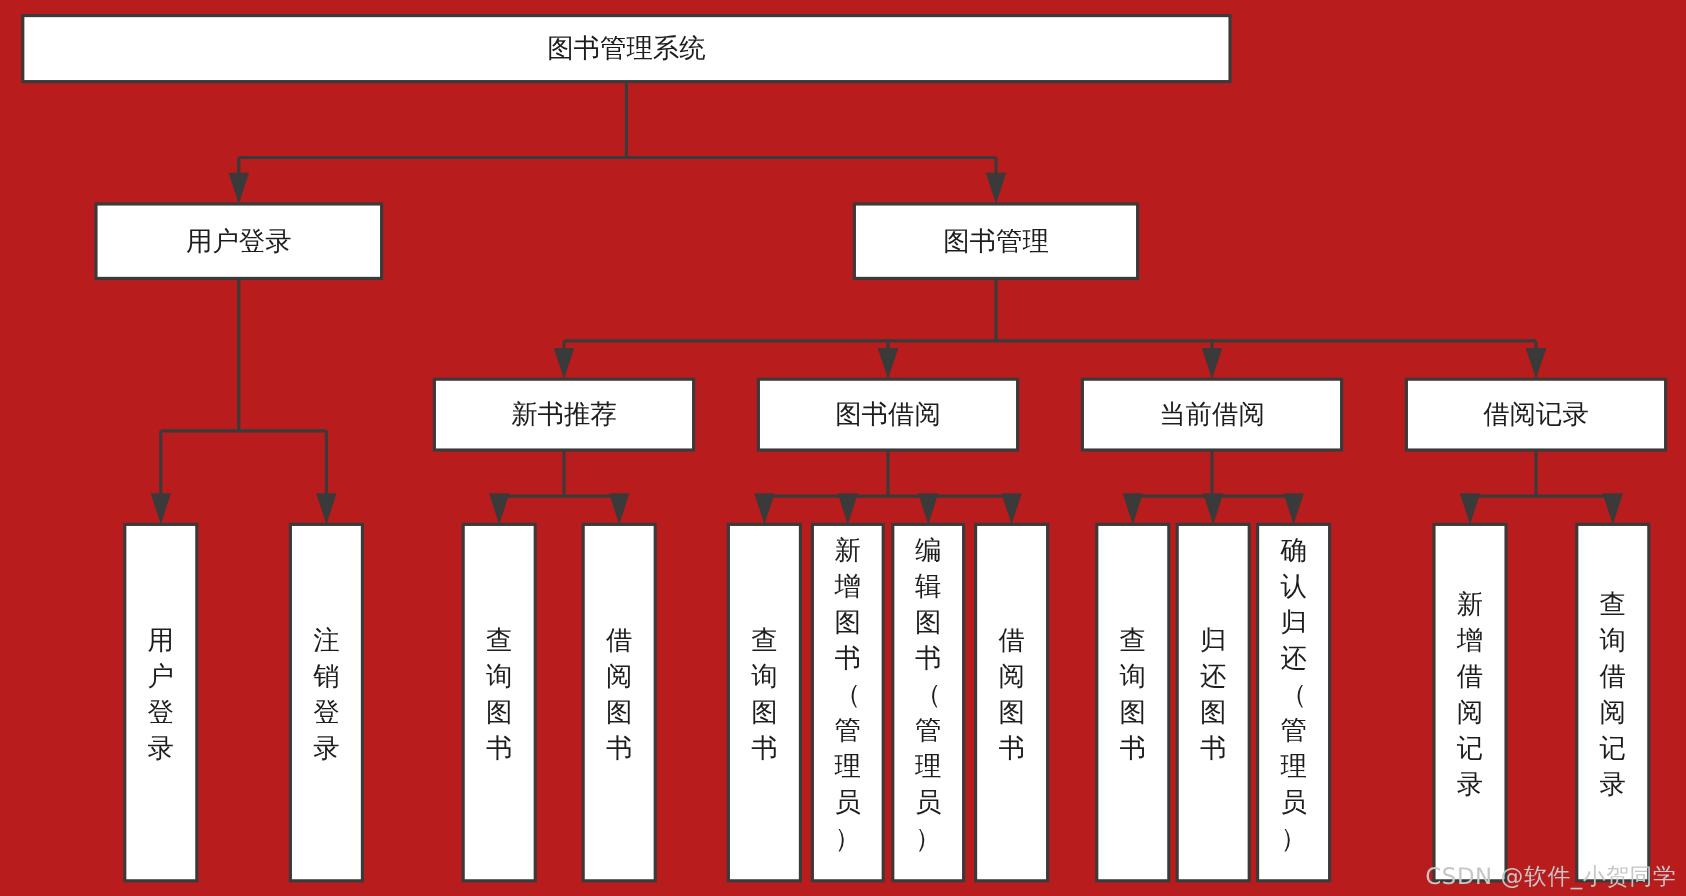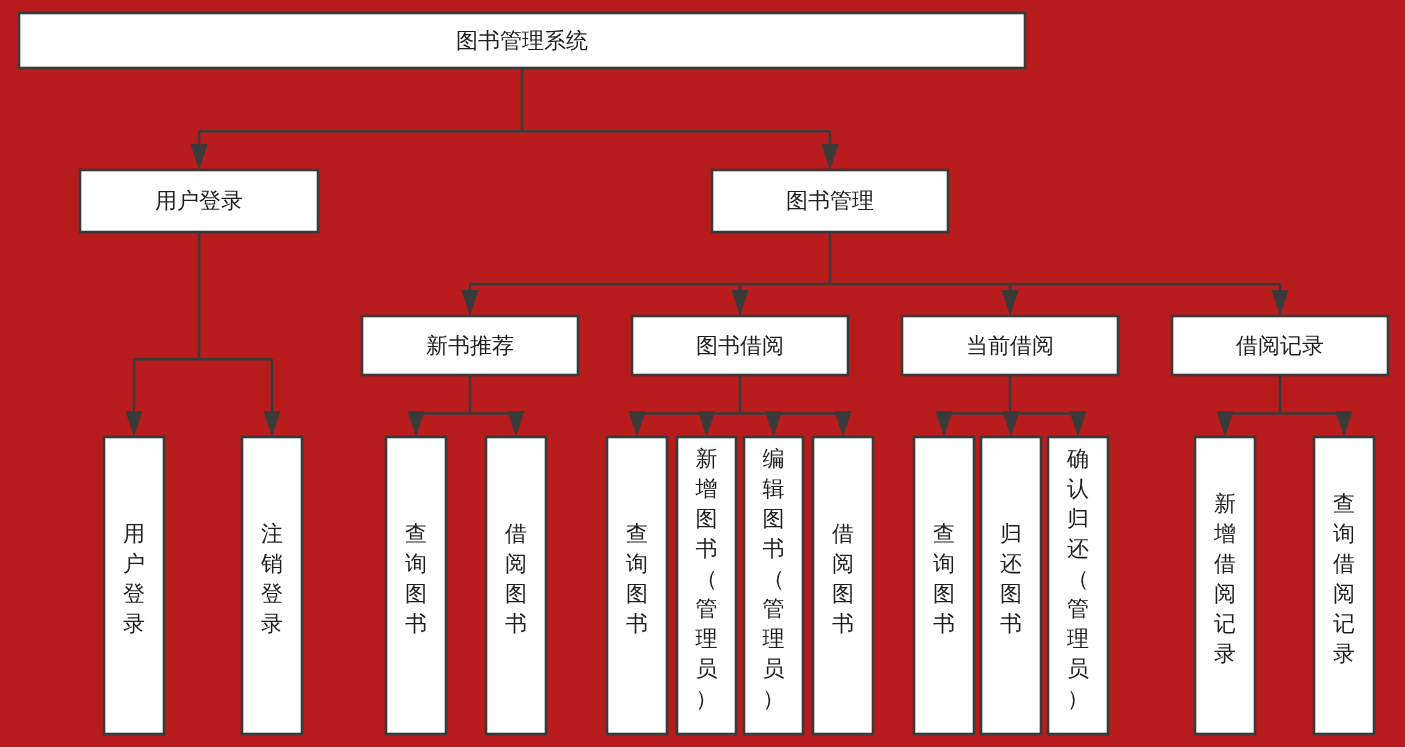--- a/index.html
+++ b/index.html
@@ -217,14 +217,15 @@
           <rect class="node-box" x="1195" y="437" width="60" height="297"></rect>
           <text class="node-label-vertical" x="1225" y="510.5"><tspan x="1225" dy="0">新</tspan><tspan x="1225" dy="30">增</tspan><tspan x="1225" dy="30">借</tspan><tspan x="1225" dy="30">阅</tspan><tspan x="1225" dy="30">记</tspan><tspan x="1225" dy="30">录</tspan></text>
         </g>
         <g>
           <rect class="node-box" x="1314" y="437" width="60" height="297"></rect>
           <text class="node-label-vertical" x="1344" y="510.5"><tspan x="1344" dy="0">查</tspan><tspan x="1344" dy="30">询</tspan><tspan x="1344" dy="30">借</tspan><tspan x="1344" dy="30">阅</tspan><tspan x="1344" dy="30">记</tspan><tspan x="1344" dy="30">录</tspan></text>
         </g>
       </g>
   </svg>
 
+  <div class="watermark">CSDN @软件_小贺同学</div>
 
 </div>
 
 </body></html>

